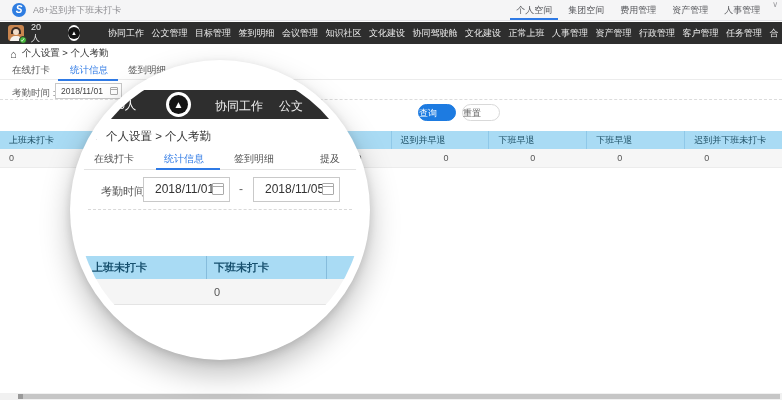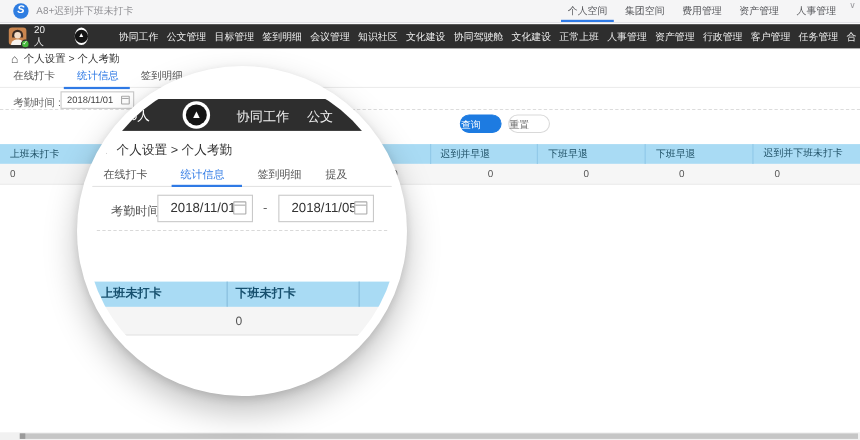--- a/index.html
+++ b/index.html
@@ -58,21 +58,21 @@
 
   .btn{position:absolute;top:104px;height:17px;border-radius:9px;font-size:9px;line-height:16px;
        text-align:left;cursor:pointer;}
   .btn-search{left:418px;width:38px;background:#1d7be1;color:#fff;border:1px solid #1d7be1;}
   .btn-reset{left:462px;width:38px;background:#fff;color:#666;border:1px solid #d9d9d9;}
 
   .table{position:absolute;top:131px;left:0;right:0;}
   .thead{display:flex;height:18px;background:#a9dbf4;}
   .th{flex:1;font-size:9px;color:#1d4e63;line-height:18px;padding-left:9px;
       border-right:1px solid #8fc8e8;overflow:hidden;white-space:nowrap;}
-  .th:last-child{border-right:none;font-family:Liberation Mono, monospace;}
+  .th:last-child{border-right:none;}
   .trow{display:flex;height:19px;background:#f6f6f6;border-bottom:1px solid #ececec;}
   .td{flex:1;font-size:9px;color:#555;line-height:19px;padding-left:9px;}
 
   .hscroll-track{position:absolute;left:0;right:0;top:393px;height:7px;background:#f1f1f1;}
   .hscroll-bar{position:absolute;left:18px;right:2px;top:394px;height:5px;background:#c6c6c6;}
   .hscroll-cap{position:absolute;left:18px;top:394px;width:5px;height:5px;background:#9a9a9a;}
 
   
   .lens{position:absolute;left:70px;top:60px;width:300px;height:300px;border-radius:50%;background:#fff;
         box-shadow:0 14px 30px rgba(0,0,0,.25), 0 3px 8px rgba(0,0,0,.12);z-index:5;}
@@ -226,21 +226,21 @@
         <div class="l-nav-item" style="left:201px;">公文</div>
       </div>
 
       <div class="l-crumb-ic">⌂</div>
       <div class="l-crumb">个人设置 &gt; 个人考勤</div>
 
       <div class="l-tabs">
         <div class="l-tab" style="left:16px;">在线打卡</div>
         <div class="l-tab active" style="left:86px;">统计信息</div>
         <div class="l-tab" style="left:156px;">签到明细</div>
-        <div class="l-tab" style="left:218px;">提及</div>
+        <div class="l-tab" style="left:242px;">提及</div>
       </div>
       <div class="l-underline"></div>
 
       <div class="l-form-label">考勤时间 :</div>
       <div class="l-input" style="left:65px;">
         <span>2018/11/01</span>
         <span class="cal"></span>
       </div>
       <div class="l-dash">-</div>
       <div class="l-input" style="left:175px;">

